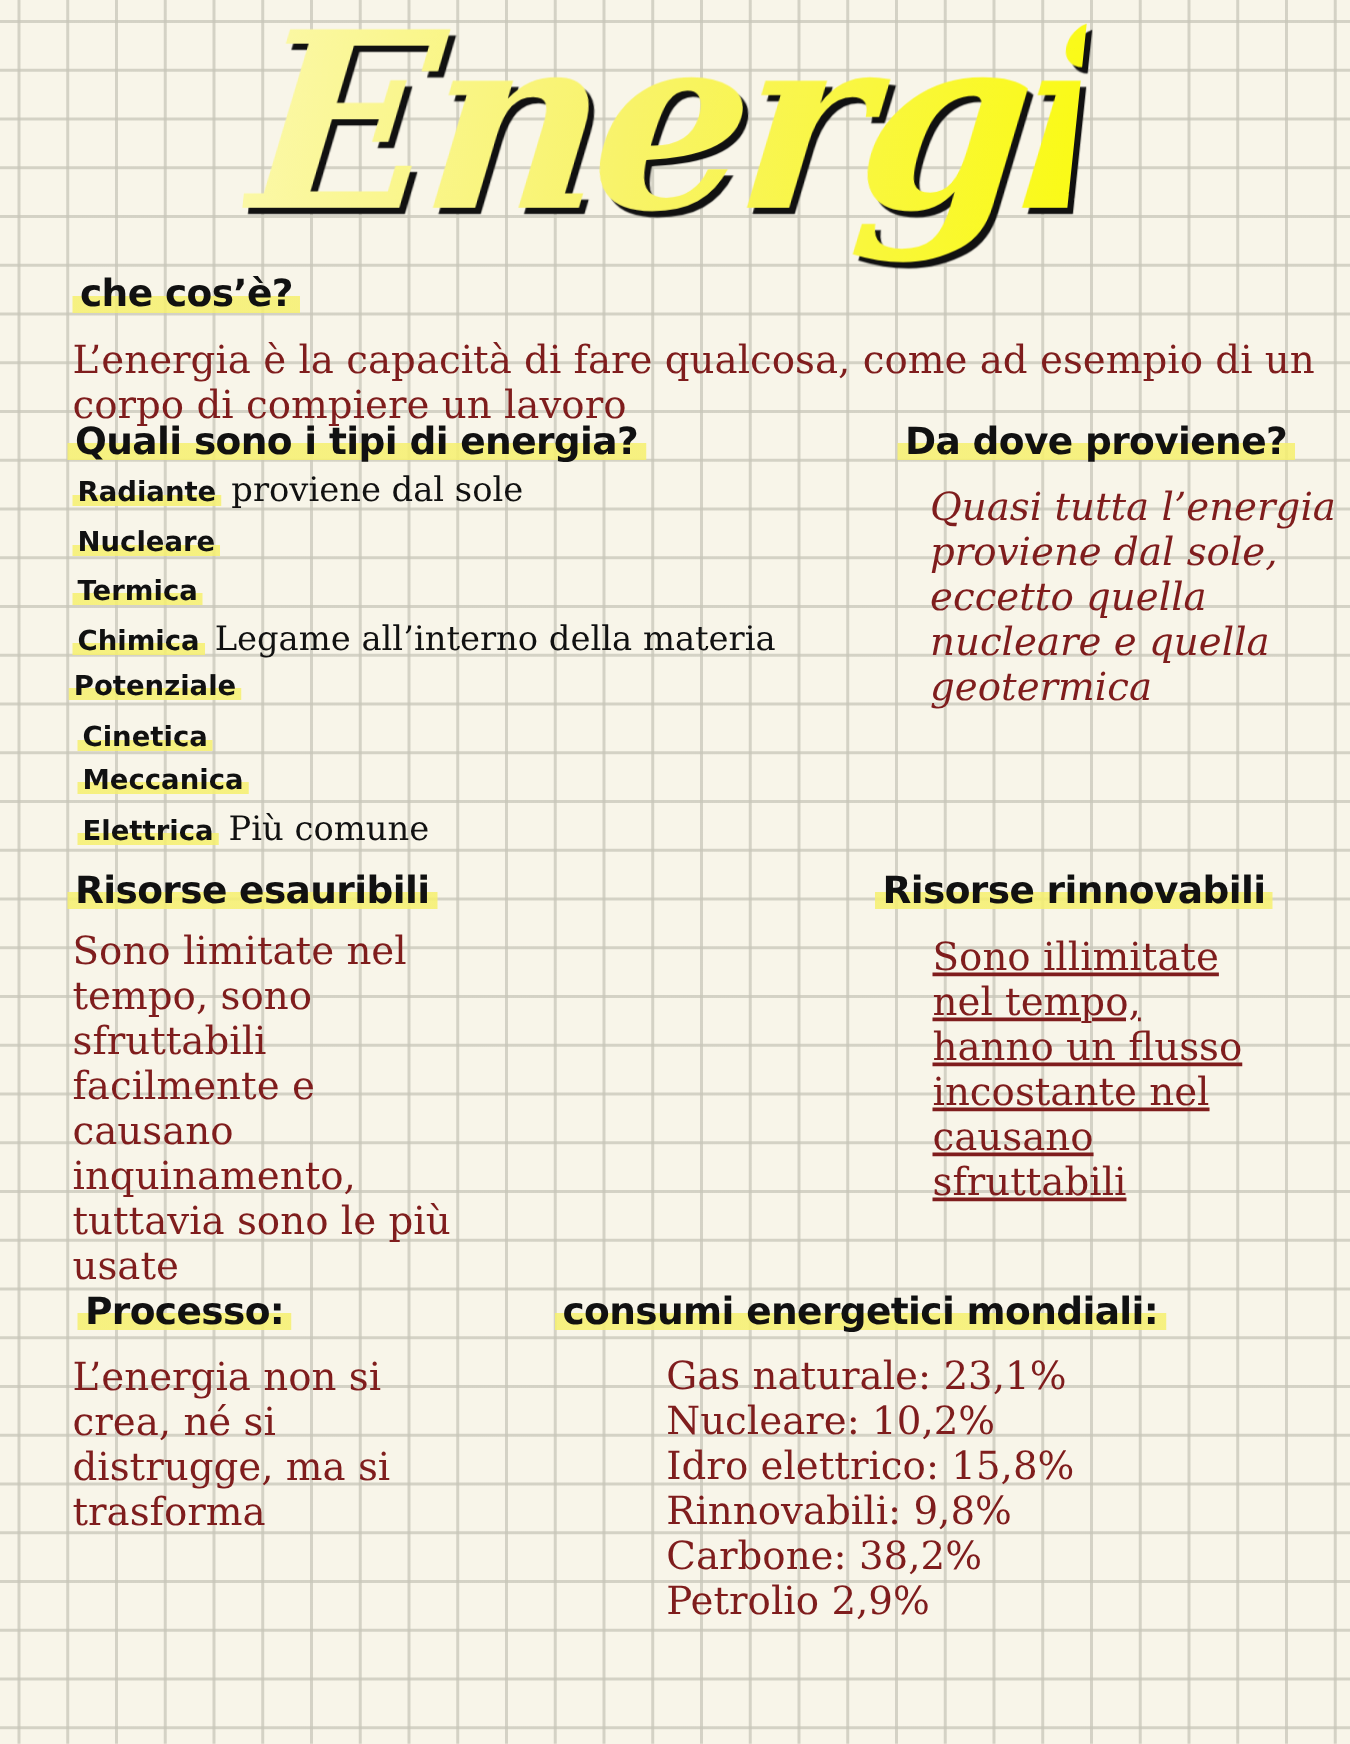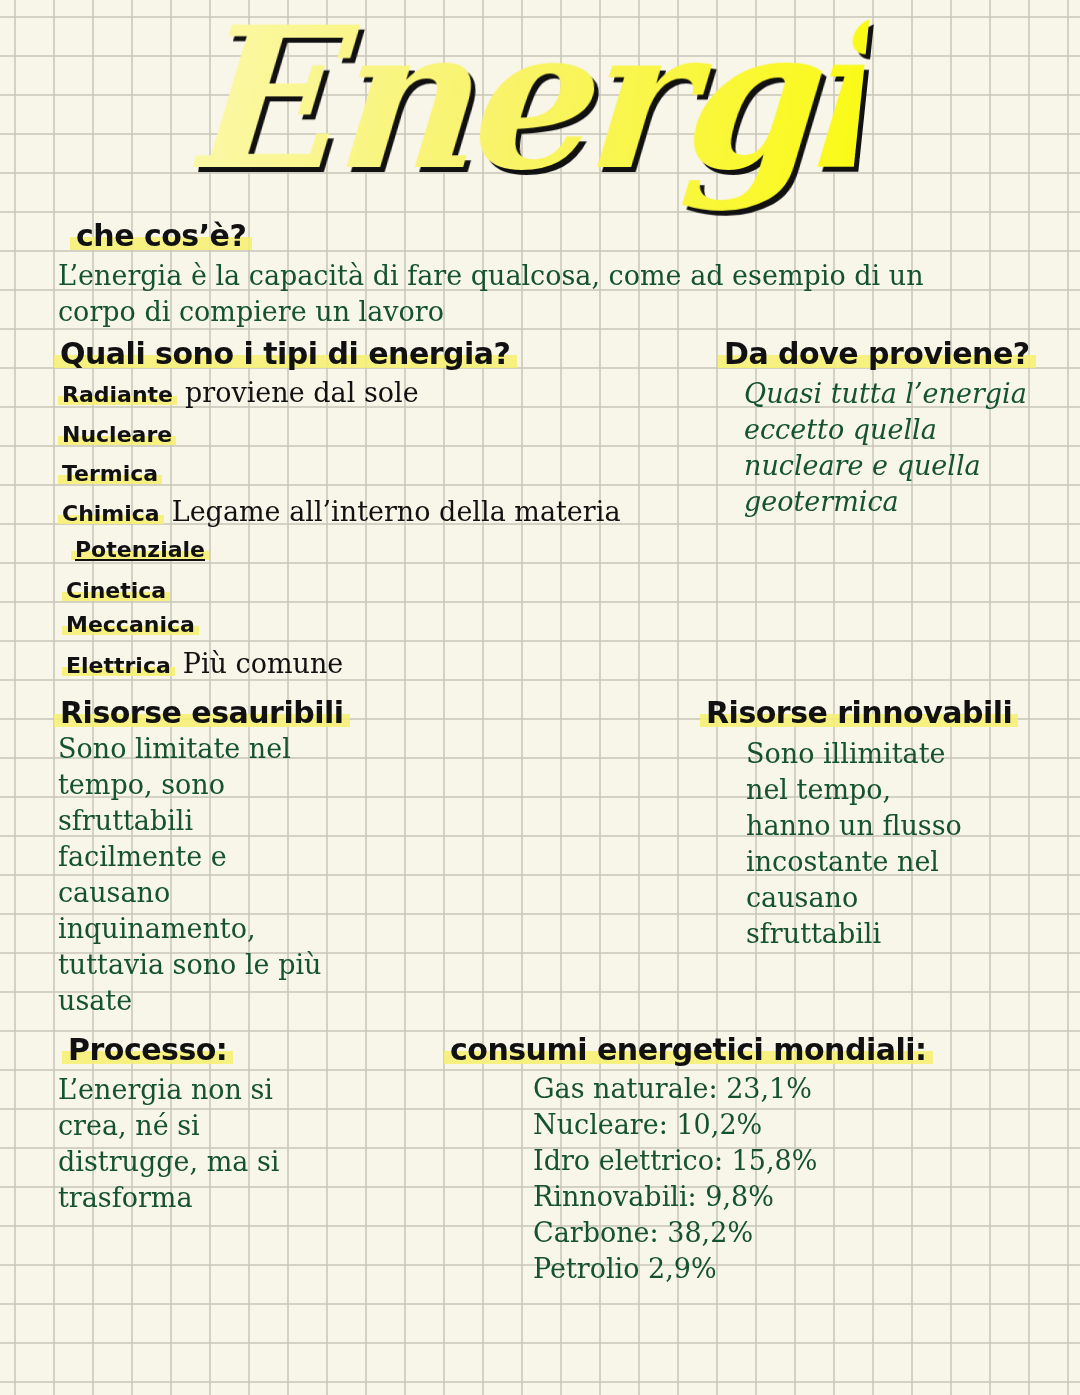--- a/index.html
+++ b/index.html
@@ -32,92 +32,93 @@
     
     .heading {
       font-family: "DejaVu Sans", sans-serif; font-weight: bold;
       font-size: 30px; letter-spacing: -0.5px; line-height: 36px;
       white-space: nowrap; position: absolute;
       padding: 0 6px;
       background: linear-gradient(to bottom, transparent 52%, rgba(246,240,110,0.85) 52%, rgba(246,240,110,0.85) 90%, transparent 90%);
     }
     .body-text {
       position: absolute; font-family: "DejaVu Serif", serif;
-      font-size: 27px; line-height: 36px; white-space: nowrap; color: #14532d;
+      font-size: 31px; line-height: 36px; white-space: nowrap; color: #7f1d1d; margin-top: 12px;
     }
     .type-row { position: absolute; left: 58px; white-space: nowrap; font-size: 27px; line-height: 36px; }
     .type-name {
       font-family: "DejaVu Sans", sans-serif; font-weight: bold; font-size: 22px;
       padding: 0 4px;
       background: linear-gradient(to bottom, transparent 55%, rgba(246,240,110,0.85) 55%, rgba(246,240,110,0.85) 92%, transparent 92%);
     }
     .type-desc { font-family: "DejaVu Serif", serif; font-size: 27px; margin-left: 8px; }
     .line { display: block; }
   </style>
 </head>
 <body>
 
 <div class="abs title">Energia</div>
 
-<div class="heading" style="left:58px; top:218px;margin-left:12px;">che cos’è?</div>
+<div class="heading" style="left:58px; top:218px;">che cos’è?</div>
 <div class="body-text" style="left:58px; top:258px;">
   <span class="line">L’energia è la capacità di fare qualcosa, come ad esempio di un</span>
   <span class="line">corpo di compiere un lavoro</span>
 </div>
 
 <div class="heading" style="left:54px; top:336px;">Quali sono i tipi di energia?</div>
 <div>
   <div class="type-row" style="top:375px;">
     <span class="type-name">Radiante</span><span class="type-desc">proviene dal sole</span>
   </div>
   <div class="type-row" style="top:415px;">
     <span class="type-name">Nucleare</span>
   </div>
   <div class="type-row" style="top:454px;">
     <span class="type-name">Termica</span>
   </div>
   <div class="type-row" style="top:494px;">
     <span class="type-name">Chimica</span><span class="type-desc">Legame all’interno della materia</span>
   </div>
-  <div class="type-row" style="top:530px; left:71px;text-decoration:underline;">
+  <div class="type-row" style="top:530px; left:55px;">
     <span class="type-name">Potenziale</span>
   </div>
   <div class="type-row" style="top:571px; left:62px;">
     <span class="type-name">Cinetica</span>
   </div>
   <div class="type-row" style="top:605px; left:62px;">
     <span class="type-name">Meccanica</span>
   </div>
   <div class="type-row" style="top:646px; left:62px;">
     <span class="type-name">Elettrica</span><span class="type-desc">Più comune</span>
   </div>
 </div>
 
 <div class="heading" style="left:718px; top:336px;">Da dove proviene?</div>
 <div class="body-text" style="left:744px; top:376px;font-style:italic;">
   <span class="line">Quasi tutta l’energia</span>
+  <span class="line">proviene dal sole,</span>
   <span class="line">eccetto quella</span>
   <span class="line">nucleare e quella</span>
   <span class="line">geotermica</span>
 </div>
 
 <div class="heading" style="left:54px; top:695px;">Risorse esauribili</div>
 <div class="body-text" style="left:58px; top:731px;">
   <span class="line">Sono limitate nel</span>
   <span class="line">tempo, sono</span>
   <span class="line">sfruttabili</span>
   <span class="line">facilmente e</span>
   <span class="line">causano</span>
   <span class="line">inquinamento,</span>
   <span class="line">tuttavia sono le più</span>
   <span class="line">usate</span>
 </div>
 
 <div class="heading" style="left:700px; top:695px;">Risorse rinnovabili</div>
-<div class="body-text" style="left:746px; top:736px;">
+<div class="body-text" style="left:746px; top:736px;text-decoration:underline;">
   <span class="line">Sono illimitate</span>
   <span class="line">nel tempo,</span>
   <span class="line">hanno un flusso</span>
   <span class="line">incostante nel</span>
   <span class="line">causano</span>
   <span class="line">sfruttabili</span>
 </div>
 
 <div class="heading" style="left:62px; top:1032px;">Processo:</div>
 <div class="body-text" style="left:58px; top:1072px;">

